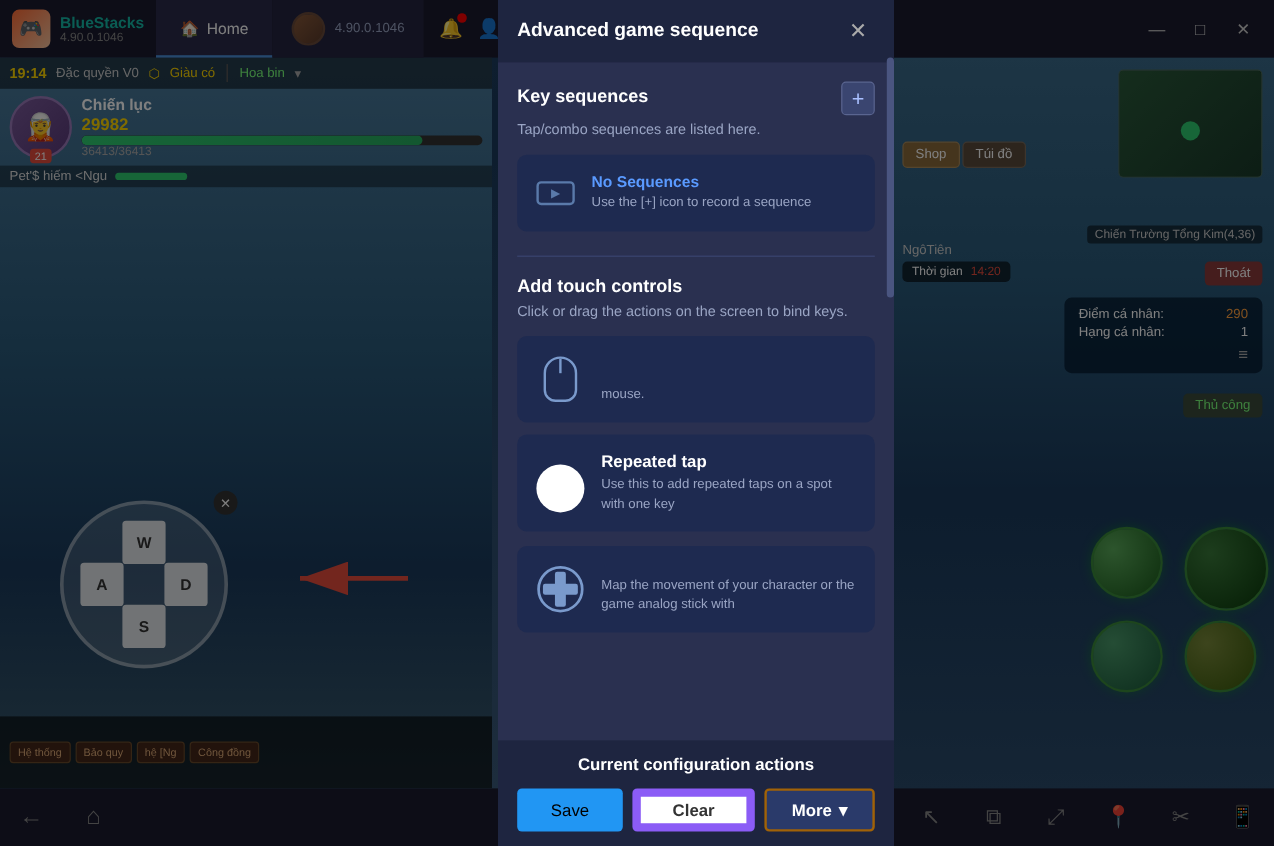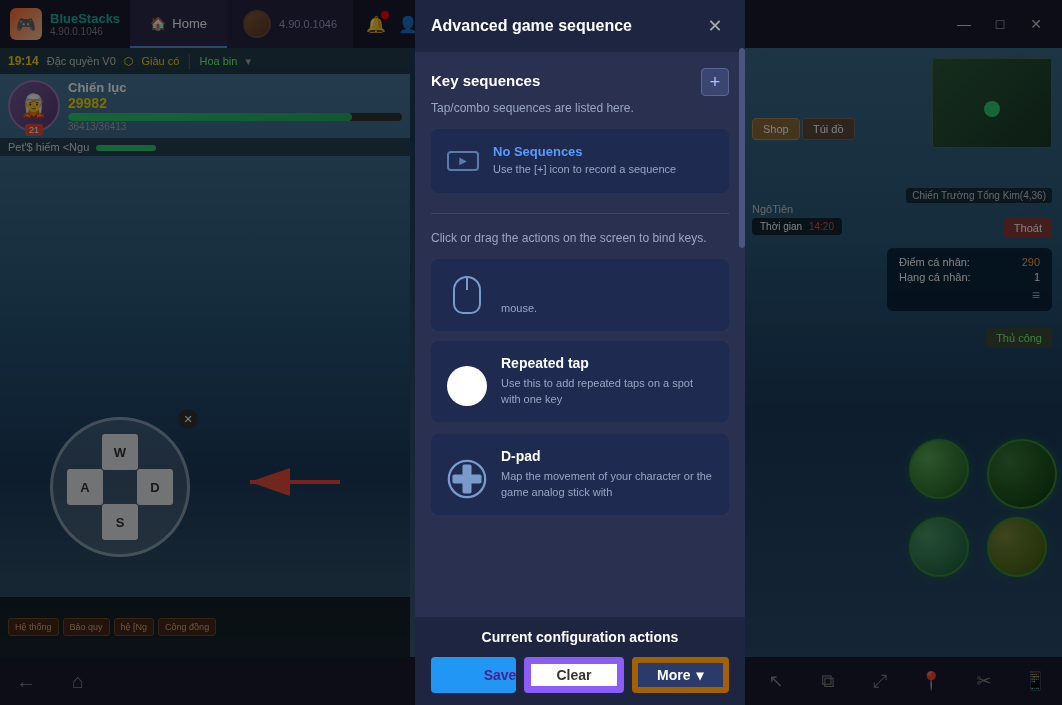--- a/index.html
+++ b/index.html
@@ -570,47 +570,46 @@
 
     .config-actions {
       display: flex;
       gap: 8px;
     }
 
     .btn-save {
       flex: 1;
       height: 36px;
       background: #2196f3;
-      color: #4c1d95;
+      color: #000000;
       border: none;
       border-radius: 4px;
       font-size: 14px;
-      font-weight: bold;
-      cursor: pointer;
-      text-align: right;
+      font-weight: normal;
+      cursor: pointer;
     }
 
     .btn-clear {
       flex: 1;
       height: 36px;
       background: white;
       color: #333;
       border: 7px solid #8b5cf6;
       border-radius: 4px;
       font-size: 14px;
       font-weight: bold;
       cursor: pointer;
     }
 
     .btn-more {
       flex: 1;
       height: 36px;
       background: #2a3a6a;
       color: white;
-      border: 6px solid #a16207;
+      border: 2px solid #a16207;
       border-radius: 4px;
       font-size: 14px;
       font-weight: bold;
       cursor: pointer;
       display: flex;
       align-items: center;
       justify-content: center;
       gap: 6px;
     }
 
@@ -947,20 +946,21 @@
         <div class="seq-icon-inner"></div>
       </div>
       <div>
         <div class="no-seq-title">No Sequences</div>
         <div class="no-seq-desc">Use the [+] icon to record a sequence</div>
       </div>
     </div>
 
     <div class="section-divider"></div>
 
+    <div class="section-title">Add touch controls</div>
     <p class="section-desc">Click or drag the actions on the screen to bind keys.</p>
 
     <div class="touch-card" style="margin-bottom:10px;">
       <div class="touch-card-icon">
         <div class="mouse-shape"></div>
       </div>
       <div class="touch-card-info">
         <div class="touch-card-desc">mouse.</div>
       </div>
     </div>
@@ -982,21 +982,20 @@
             <circle cx="22" cy="22" r="20" stroke="#7a9acc" stroke-width="2.5" fill="none"></circle>
             <rect x="17" y="6" width="10" height="14" rx="2" fill="#7a9acc"></rect>
             <rect x="17" y="24" width="10" height="14" rx="2" fill="#7a9acc"></rect>
             <rect x="6" y="17" width="14" height="10" rx="2" fill="#7a9acc"></rect>
             <rect x="24" y="17" width="14" height="10" rx="2" fill="#7a9acc"></rect>
             <circle cx="22" cy="22" r="5" fill="#7a9acc"></circle>
           </svg>
         </div>
       </div>
       <div class="touch-card-info">
-        <div class="touch-card-title">D-pad</div>
         <div class="touch-card-desc">Map the movement of your character or the game analog stick with</div>
       </div>
     </div>
 
   </div>
 
   <div class="current-config-section">
     <div class="current-config-title">Current configuration actions</div>
     <div class="config-actions">
       <button class="btn-save">Save</button>

